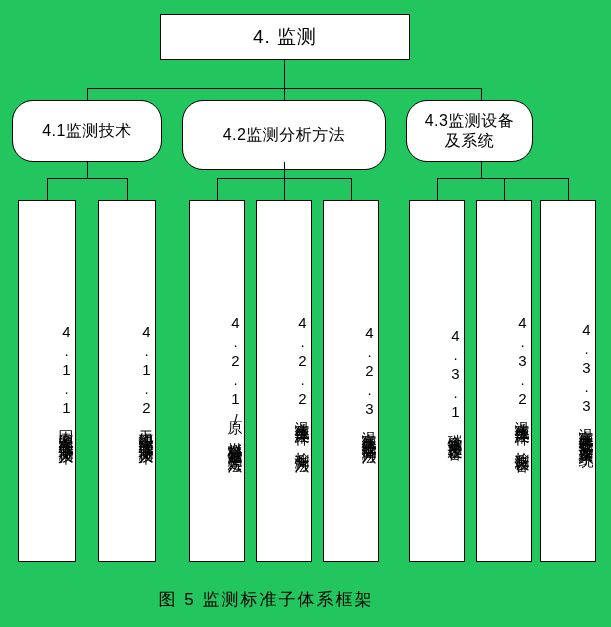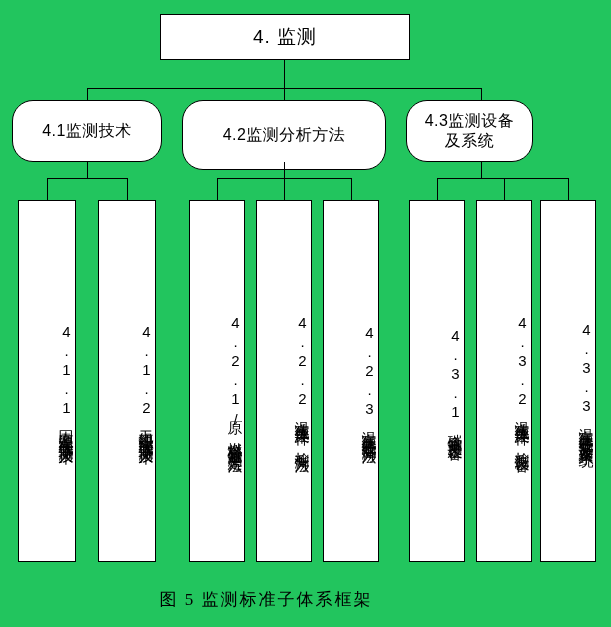--- a/index.html
+++ b/index.html
@@ -57,21 +57,21 @@
   }
   .h-line { height: 1px; }
   .v-line { width: 1px; }
   .caption {
     position: absolute;
     left: 0;
     width: 532px;
     text-align: center;
     font-size: 17px;
     letter-spacing: 2px;
-    font-family: Liberation Serif, serif;
+    font-family: Liberation Sans, sans-serif;
   }
 </style>
 </head>
 <body>
 
 <div id="page">
 
   <div class="box root-box" style="left:160px; top:14px; width:250px; height:46px;">
     <span>4. 监测</span>
   </div>

